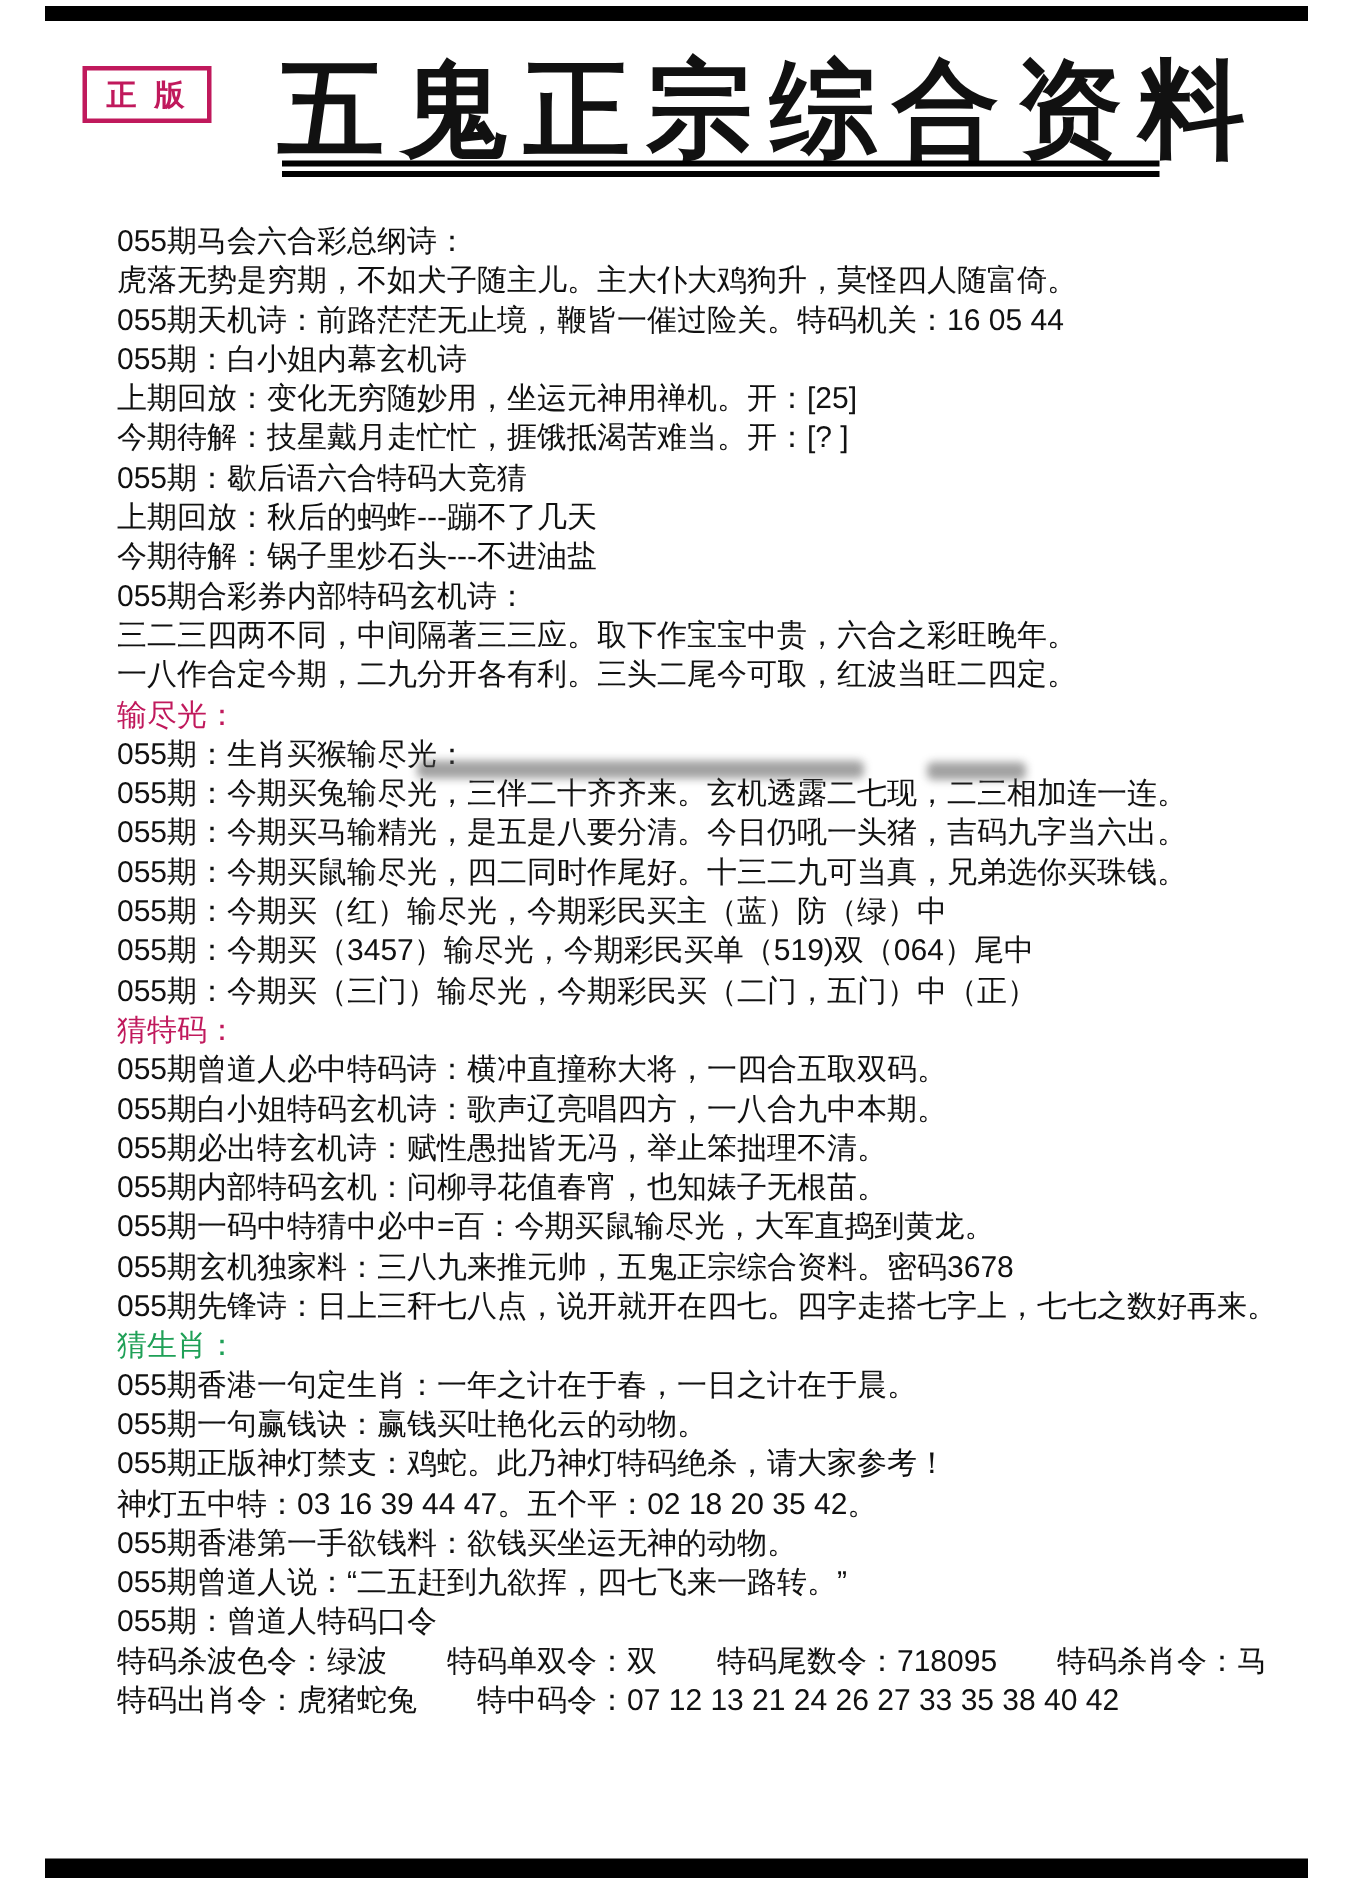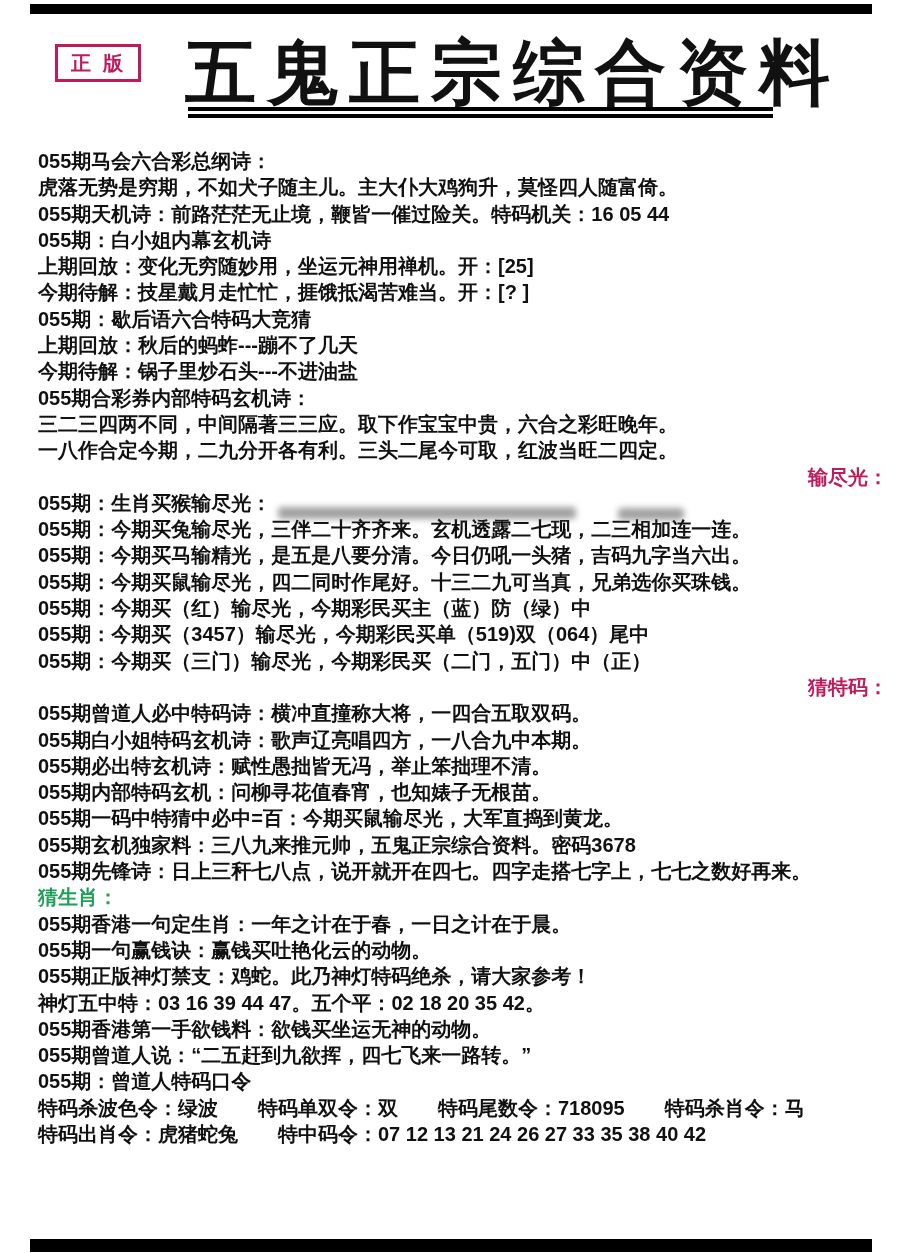--- a/index.html
+++ b/index.html
@@ -29,24 +29,25 @@
   .title-underline{
     position:absolute;left:188px;top:107px;width:585px;height:11px;
     border-top:4px solid #000;border-bottom:4px solid #000;
     box-sizing:border-box;
   }
   .content{
     position:absolute;left:38px;top:148px;width:850px;
   }
   .line{
     height:26.3px;line-height:26.3px;
-    font-size:20px;font-weight:bold;color:var(--text,#111);
+    font-size:20px;font-weight:normal;color:var(--text,#111);
     white-space:nowrap;
+    margin-left:40px;
   }
-  .line.magenta{color:var(--magenta,#c0195c);text-align:right;}
+  .line.magenta{color:var(--magenta,#c0195c);}
   .line.green{color:var(--green,#1fa057);}
   .smudge{
     position:absolute;height:12px;background:#555;opacity:.55;
     filter:blur(3px);border-radius:4px;
   }
   .smudge.s1{left:278px;top:507px;width:298px;}
   .smudge.s2{left:618px;top:508px;width:66px;}
 </style>
 </head>
 <body style="--magenta: #c0195c; --green: #1fa057; --text: #111111; --bar: #000000;">

